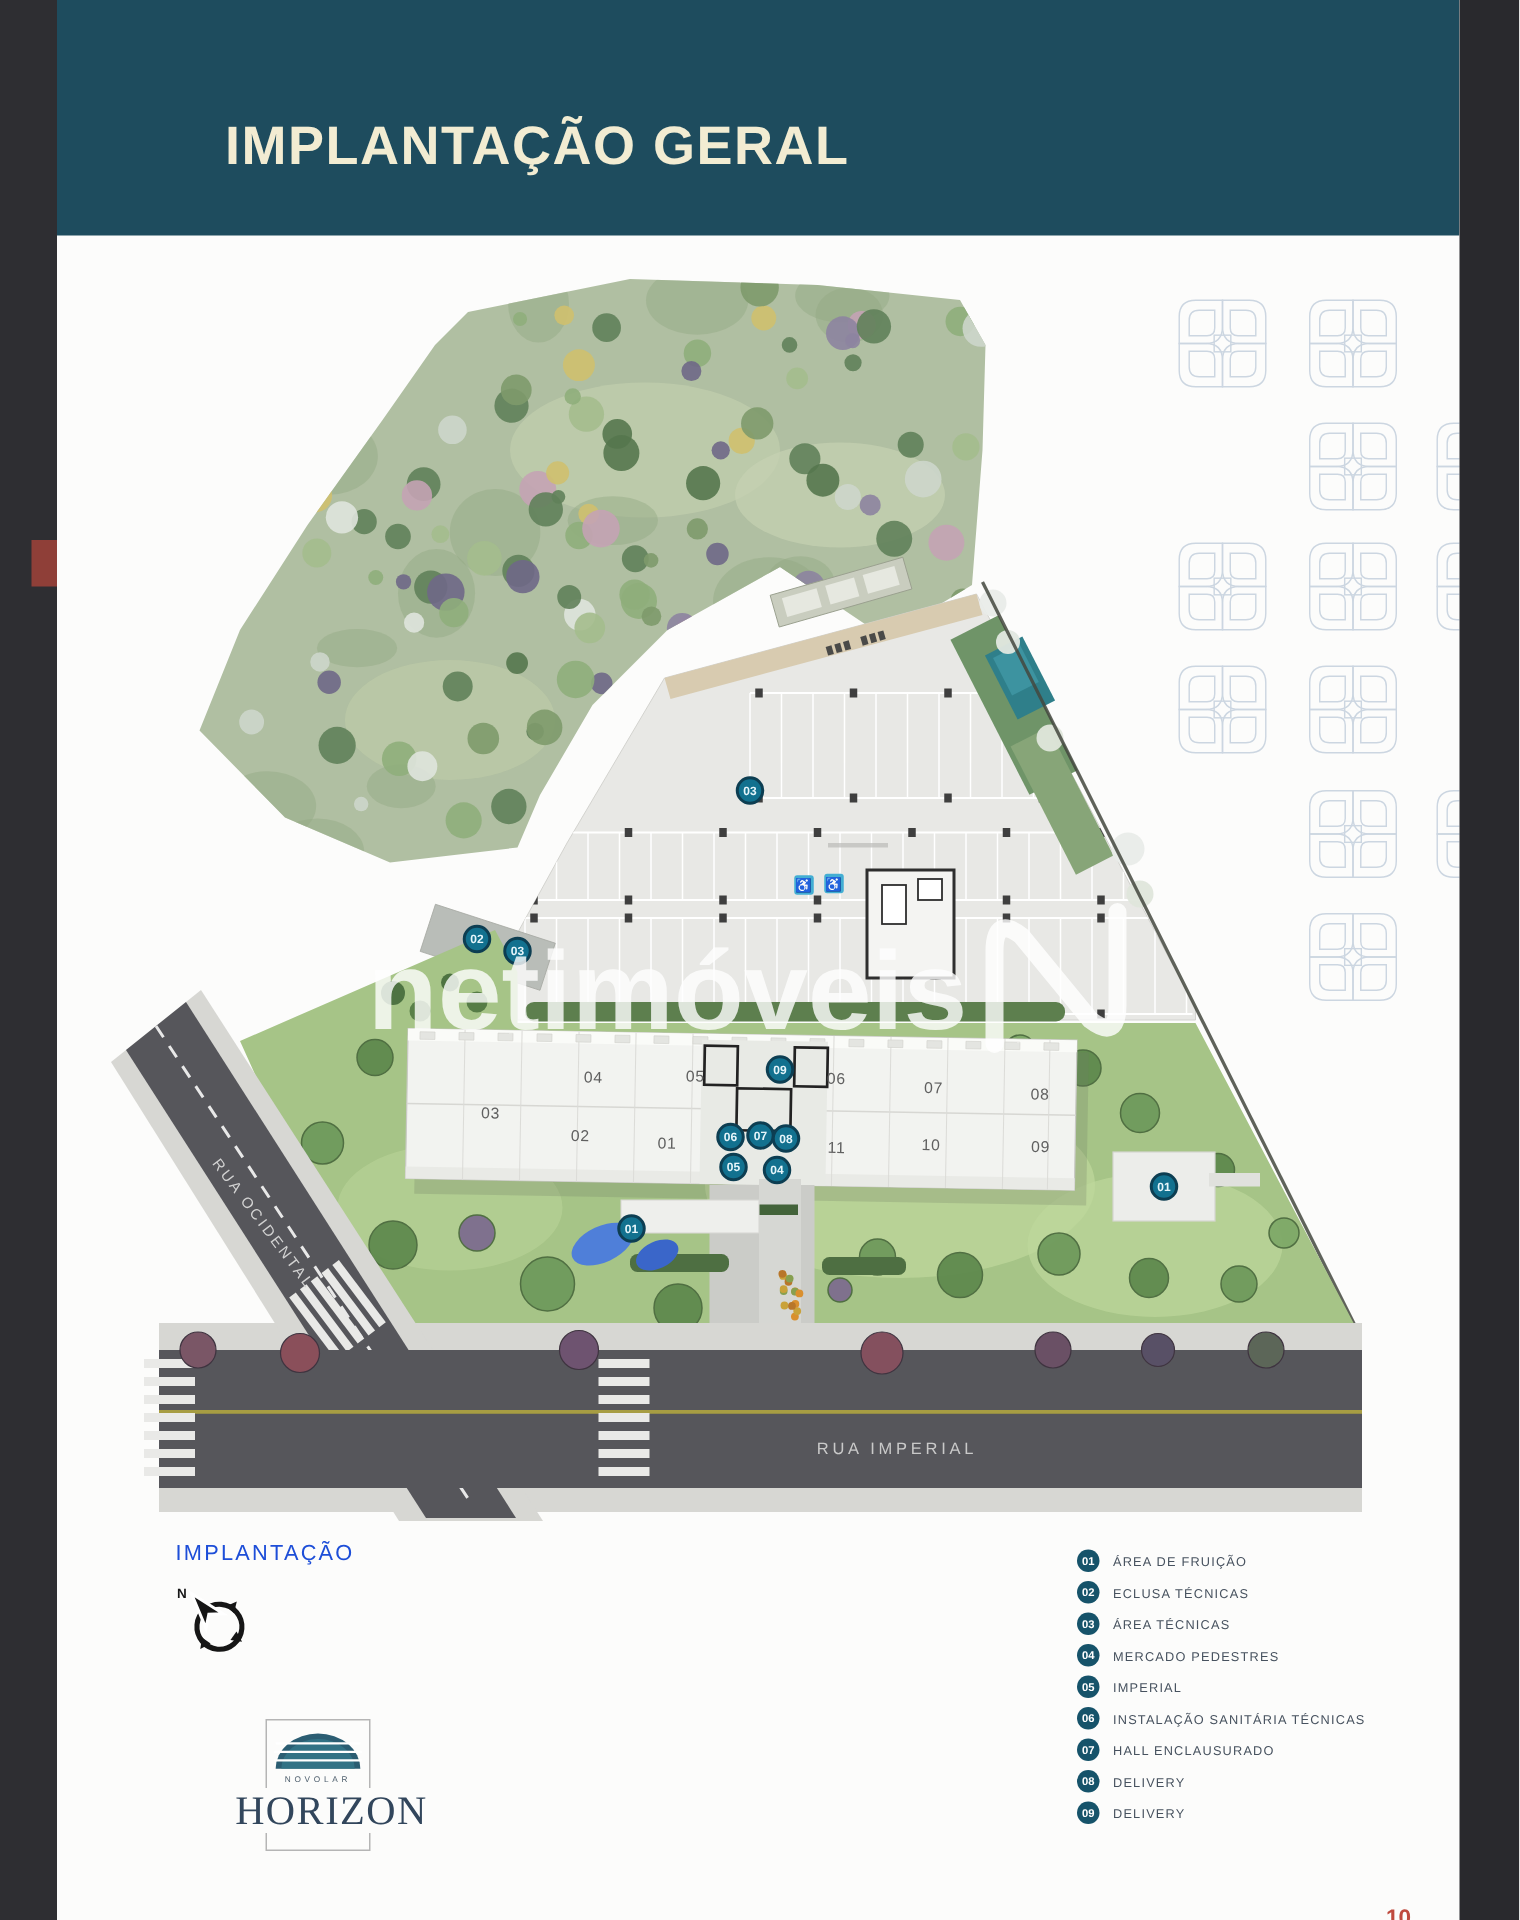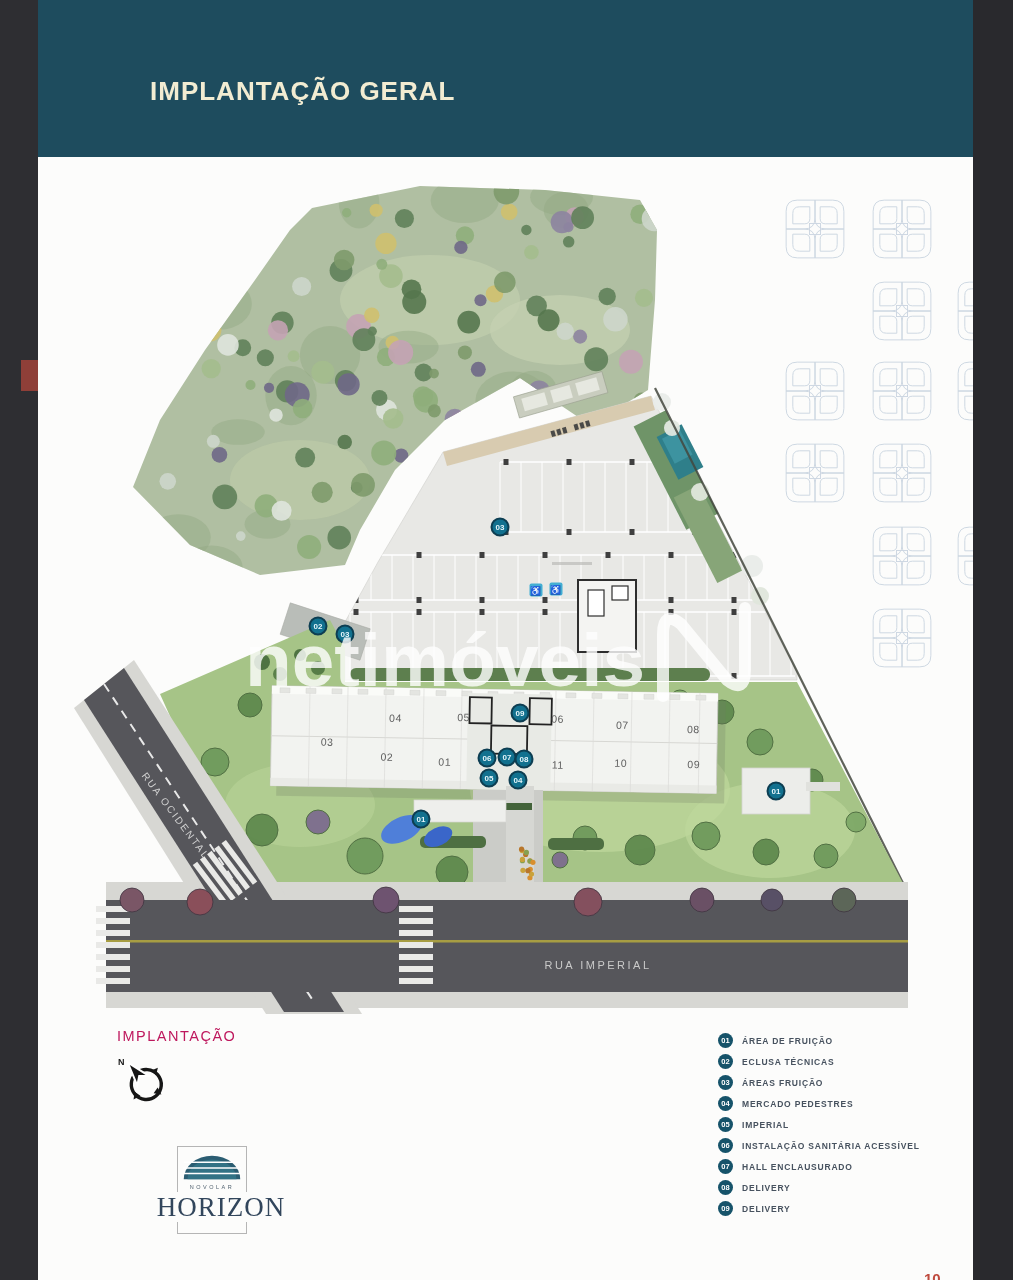--- a/index.html
+++ b/index.html
@@ -4,36 +4,36 @@
 <style>
   * { margin:0; padding:0; box-sizing:border-box; }
   body { background:#ffffff; font-family:"Liberation Sans", sans-serif; }
   .stage { position:relative; width:1013px; height:1280px; overflow:hidden; background:#fff; }
   .strip { position:absolute; top:0; height:1280px; }
   .strip.left { left:0; width:38px; background:#2e2e32; }
   .strip.right { right:0; width:40px; background:#29292d; }
   .thumb-frag { position:absolute; left:21px; top:360px; width:17px; height:31px; background:#8f3f38; }
   .page { position:absolute; left:38px; top:0; width:935px; height:1280px; background:#fcfcfb; overflow:hidden; }
   .band { position:absolute; left:0; top:0; width:935px; height:157px; }
-  .band h1 { position:absolute; left:112px; top:76px; font-size:26px; font-weight:bold; letter-spacing:1px;text-align:center; }
+  .band h1 { position:absolute; left:112px; top:76px; font-size:36px; font-weight:bold; letter-spacing:1px;text-align:center; }
   .pattern { position:absolute; left:0; top:0; width:935px; height:1280px; pointer-events:none; }
   .pattern svg.motif { position:absolute; }
   svg.plan { position:absolute; left:0; top:157px; width:935px; height:873px; }
-  .impl-label { position:absolute; left:79px; top:1028px; font-size:14.5px; letter-spacing:1.5px; color:#be185d; }
+  .impl-label { position:absolute; left:79px; top:1028px; font-size:14.5px; letter-spacing:1.5px; color:#1d4ed8; }
   .compass { position:absolute; left:78px; top:1052px; }
   .logo { position:absolute; left:64px; top:1142px; width:220px; height:102px; }
   .logo-box { position:absolute; left:75px; top:4px; width:70px; height:88px; border:1px solid #b5b5b5; }
   .logo-arc { position:absolute; left:76px; top:8px; width:68px; height:32px; }
   .logo-brand { position:absolute; left:75px; top:42px; width:70px; text-align:center; font-size:5.5px; letter-spacing:2.5px; color:#51616f; }
   .logo-name { position:absolute; left:0; top:50px; width:220px; text-align:center; font-family:"Liberation Serif", serif; font-size:27px; color:#32465c; letter-spacing:1px; }
   .logo-name span { background:#fcfcfb; padding:0 2px;margin-left:18px; }
   .legend { position:absolute; left:680px; top:1033px; width:250px; }
   .legend-row { display:flex; align-items:center; margin-bottom:6px; height:15px; }
   .legend-badge { width:15px; height:15px; border-radius:50%; color:#fff; font-size:7.5px; font-weight:bold; display:flex; align-items:center; justify-content:center; margin-right:9px; flex:0 0 15px; }
-  .legend-label { font-size:8.5px; font-weight:bold; letter-spacing:0.8px; color:#47525f; white-space:nowrap; }
+  .legend-label { font-size:8.5px; font-weight:normal; letter-spacing:0.8px; color:#47525f; white-space:nowrap; }
   .page-num { position:absolute; left:886px; top:1270px; font-size:15px; font-weight:bold; color:#bf4a3e; }
   .hidden-defs { position:absolute; width:0; height:0; }
 </style>
 </head>
 <body>
 
 <div class="stage">
 
   <div class="strip left">
     <div class="thumb-frag"></div>
@@ -711,33 +711,33 @@
         <div class="legend-row">
           <span class="legend-badge" style="background: rgb(22, 83, 106);">01</span>
           <span class="legend-label">ÁREA DE FRUIÇÃO</span>
         </div>
         <div class="legend-row">
           <span class="legend-badge" style="background: rgb(22, 83, 106);">02</span>
           <span class="legend-label">ECLUSA TÉCNICAS</span>
         </div>
         <div class="legend-row">
           <span class="legend-badge" style="background: rgb(22, 83, 106);">03</span>
-          <span class="legend-label">ÁREAS FRUIÇÃO</span>
+          <span class="legend-label">ÁREA TÉCNICAS</span>
         </div>
         <div class="legend-row">
           <span class="legend-badge" style="background: rgb(22, 83, 106);">04</span>
           <span class="legend-label">MERCADO PEDESTRES</span>
         </div>
         <div class="legend-row">
           <span class="legend-badge" style="background: rgb(22, 83, 106);">05</span>
           <span class="legend-label">IMPERIAL</span>
         </div>
         <div class="legend-row">
           <span class="legend-badge" style="background: rgb(22, 83, 106);">06</span>
-          <span class="legend-label">INSTALAÇÃO SANITÁRIA ACESSÍVEL</span>
+          <span class="legend-label">INSTALAÇÃO SANITÁRIA TÉCNICAS</span>
         </div>
         <div class="legend-row">
           <span class="legend-badge" style="background: rgb(22, 83, 106);">07</span>
           <span class="legend-label">HALL ENCLAUSURADO</span>
         </div>
         <div class="legend-row">
           <span class="legend-badge" style="background: rgb(22, 83, 106);">08</span>
           <span class="legend-label">DELIVERY</span>
         </div>
         <div class="legend-row">

